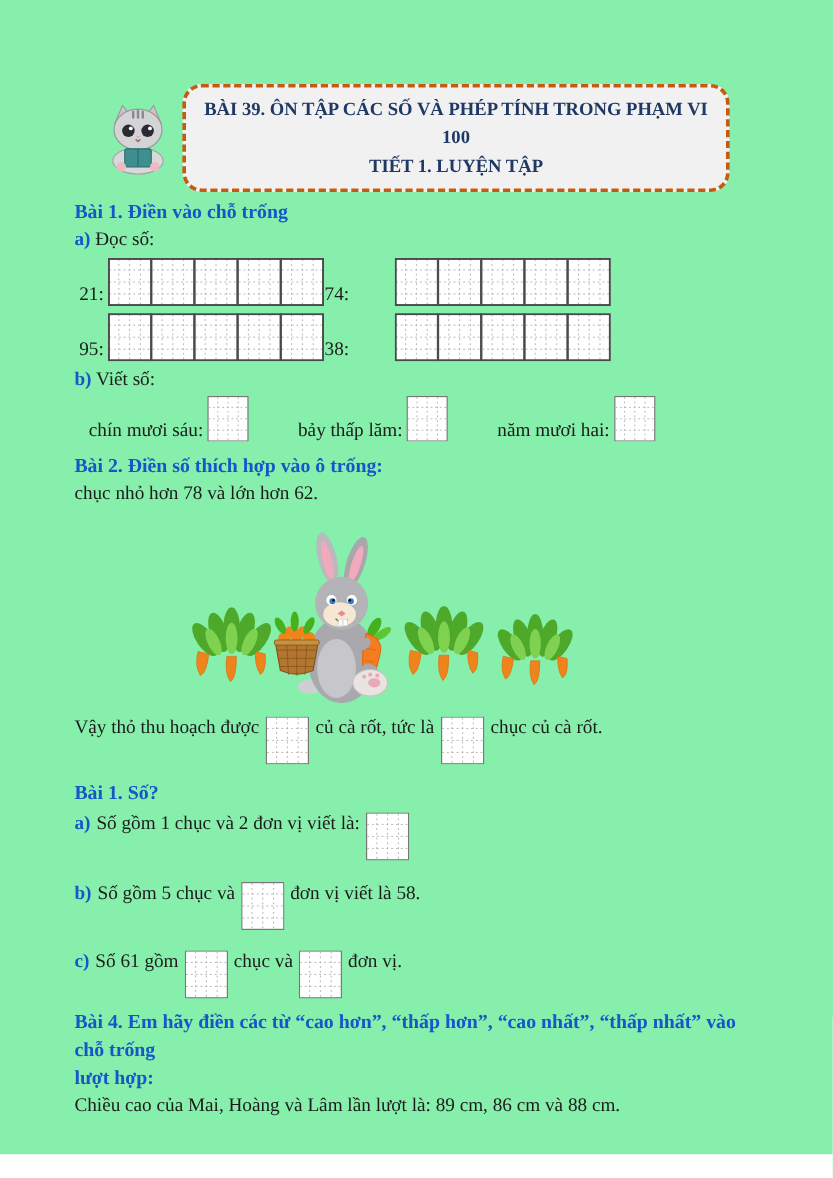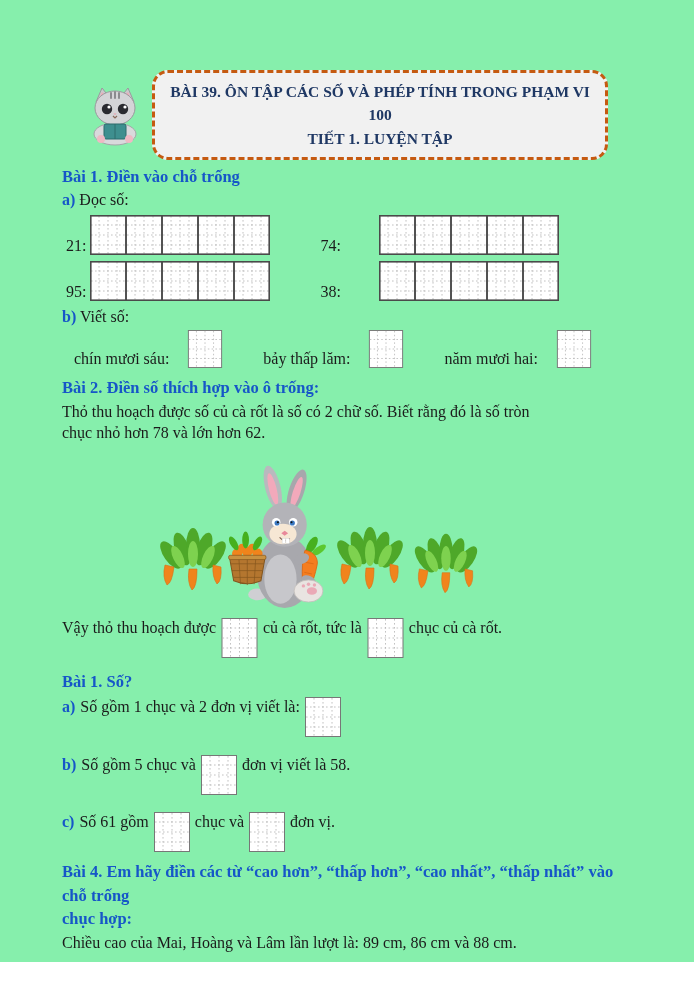--- a/index.html
+++ b/index.html
@@ -22,26 +22,26 @@
   
   .h-blue{color:#1656C8;font-weight:bold;font-size:16.5px;line-height:1.25;}
   .lbl-blue{color:#1656C8;font-weight:bold;}
   .bai1{margin-top:7px;}
   .part-line{margin-top:3px;line-height:1.3;}
 
   
   .read-row{display:flex;align-items:flex-end;margin-top:4px;margin-left:4px;}
   .read-row.second{margin-top:6px;}
   .read-group{display:flex;align-items:flex-end;gap:4px;}
-  .read-group.right{margin-left:50px;gap:38px;}
+  .read-group.right{gap:38px;}
   .num-label{line-height:19px;}
 
   
   .write-row{display:flex;align-items:flex-end;margin-top:2px;margin-left:12px;}
-  .write-group{display:flex;align-items:flex-end;gap:18px;}
+  .write-group{display:flex;align-items:flex-end;gap:3px;}
   .write-group + .write-group{margin-left:40px;}
   .write-group span{line-height:19px;}
 
   .bai2{margin-top:10px;}
   .para{line-height:1.35;margin-top:2px;}
 
   .illustration-wrap{margin-left:86px;margin-top:6px;}
 
   .boxrow{display:flex;align-items:flex-start;gap:5px;line-height:19px;}
   .vay-row{margin-top:6px;}
@@ -195,21 +195,20 @@
       <div class="write-group">
         <span>năm mươi hai:</span>
         <svg class="box" width="36" height="38">
             <use href="#sym-cell" width="36" height="38"></use>
           </svg>
       </div>
     </div>
 
     <div class="h-blue bai2">Bài 2. Điền số thích hợp vào ô trống:</div>
     <div class="para">
-      <div>Thỏ thu hoạch được số củ cà rốt là số có 2 chữ số. Biết rằng đó là số tròn</div>
       <div>chục nhỏ hơn 78 và lớn hơn 62.</div>
     </div>
 
     <div class="illustration-wrap">
       <svg width="400" height="158" viewBox="0 0 400 158">
 
         <g transform="translate(45,113)">
             <use href="#sym-bush" x="-40" y="-38" width="80" height="66"></use>
           </g>
         <g transform="translate(222,112)">
@@ -326,18 +325,18 @@
         </svg>
       <span>chục và</span>
       <svg class="box" width="36" height="40">
           <use href="#sym-cell" width="36" height="40"></use>
         </svg>
       <span>đơn vị.</span>
     </div>
 
     <div class="h-blue bai4">
       <div>Bài 4. Em hãy điền các từ “cao hơn”, “thấp hơn”, “cao nhất”, “thấp nhất” vào chỗ trống</div>
-      <div>chục hợp:</div>
+      <div>lượt hợp:</div>
     </div>
     <div class="ex4-body">Chiều cao của Mai, Hoàng và Lâm lần lượt là: 89 cm, 86 cm và 88 cm.</div>
 
   </div>
 </div>
 
 </body></html>

